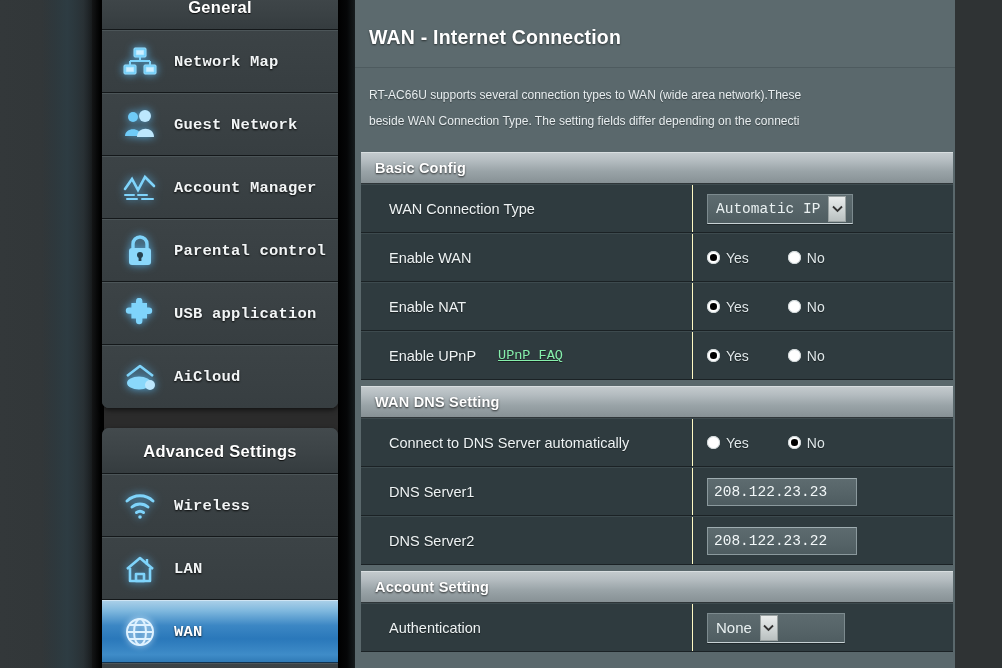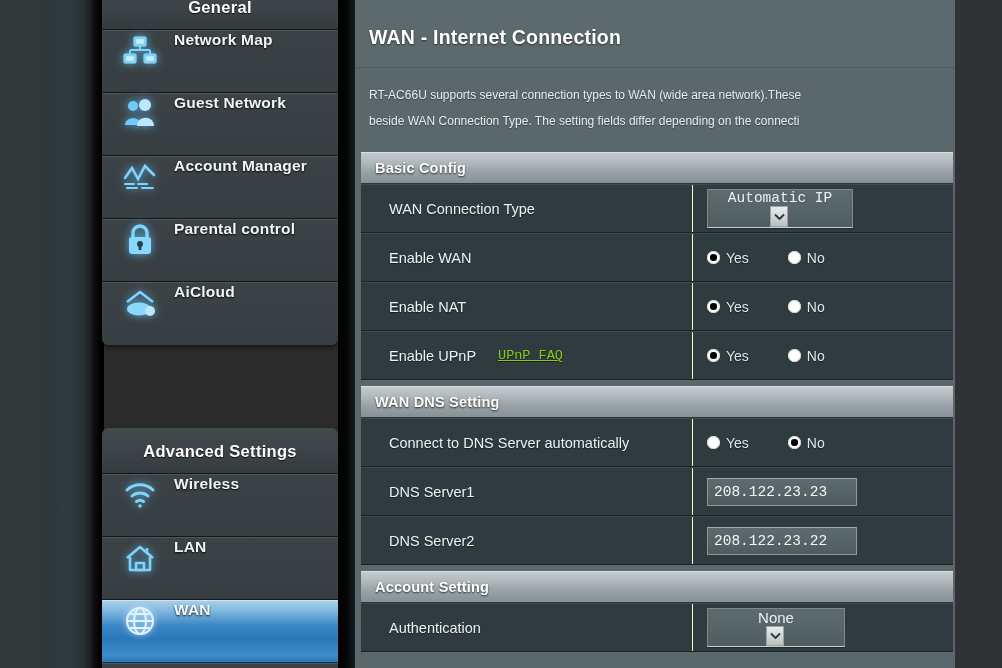--- a/index.html
+++ b/index.html
@@ -48,26 +48,27 @@
     letter-spacing: .3px;
     background: linear-gradient(to bottom, #434a4d 0%, #3c4346 55%, #353c3f 100%);
     border-radius: 7px 7px 0 0;
     border-bottom: 1px solid #14181a;
     text-shadow: 0 1px 1px rgba(0,0,0,.8);
   }
   .menu-item {
     position: relative;
     height: 63px;
     display: flex;
-    align-items: flex-start;
+    align-items: center;
     padding-left: 18px;
     border-top: 1px solid #4c5558;
     border-bottom: 1px solid #14181a;
     background: linear-gradient(to bottom, #3c4346 0%, #373e41 100%);
     cursor: pointer;
+    font-family: Liberation Mono, monospace;
   }
   .menu-item:last-child { border-radius: 0 0 7px 7px; border-bottom: none; }
   .menu-item .m-icon {
     width: 40px; height: 40px;
     flex: 0 0 40px;
     display: flex; align-items: center; justify-content: center;
     margin-right: 14px;
   }
   .menu-item .m-icon svg { display:block; filter: drop-shadow(0 0 4px rgba(90,190,250,.85)); }
   .menu-item .m-label {
@@ -164,21 +165,21 @@
     font-size: 14.5px;
     border-right: 1px solid #fef9c3;
     text-shadow: 0 1px 1px rgba(0,0,0,.5);
   }
   .row .cell-value {
     flex: 1;
     display: flex; align-items: center;
     padding-left: 14px;
   }
   .faq-link {
-    color: #84cc16;
+    color: #86efac;
     text-decoration: underline;
     margin-left: 22px;
     font-family: "Liberation Mono", monospace;
     font-size: 13.5px;
     cursor: pointer;
   }
   
   .radio-group { display: flex; align-items: center; gap: 39px; }
   .radio { display: flex; align-items: center; cursor: pointer; }
   .radio .dot {
@@ -198,29 +199,28 @@
     background: #000;
   }
   .radio .rlabel {
     color: #dfe7e9;
     font-size: 14px;
     text-shadow: 0 1px 1px rgba(0,0,0,.5);
   }
   
   .select {
     position: relative;
-    height: 39px;
+    height: 30px;
     background: linear-gradient(to bottom, #5d6b6f 0%, #566468 55%, #4f5d61 100%);
     border: 1px solid #7c8a8e;
     border-bottom-color: #c7d1d4;
     display: inline-flex;
     align-items: center;
     cursor: pointer;
     box-shadow: 0 1px 0 rgba(0,0,0,.3);
-    flex-direction: column;
   }
   .select .sel-text {
     padding: 0 8px 0 8px;
     color: #eaf1f2;
     font-family: "Liberation Mono", monospace;
     font-size: 14.5px;
     white-space: nowrap;
   }
   .select.sans .sel-text { font-family: "Liberation Sans", sans-serif; font-size: 15px; color:#e9f0f1; }
   .select .sel-arrow {
@@ -316,20 +316,28 @@
           <svg width="30" height="32" viewBox="0 0 30 32">
             <path d="M8 14 L8 9 A7 7 0 0 1 22 9 L22 14" stroke="#7fd4fb" stroke-width="3.4" fill="none"></path>
             <rect x="4" y="13" width="22" height="17" rx="3" fill="#8ad8fb"></rect>
             <circle cx="15" cy="20" r="3" fill="#25414f"></circle>
             <rect x="13.6" y="20" width="2.8" height="6" fill="#25414f"></rect>
           </svg>
         </span>
         <span class="m-label">Parental control</span>
       </div>
 
+      <div class="menu-item">
+        <span class="m-icon">
+          <svg width="32" height="32" viewBox="0 0 32 32">
+            <path d="M12 3 a3.2 3.2 0 0 1 6.4 0 v2 h4.6 v4.6 h2 a3.2 3.2 0 0 1 0 6.4 h-2 v4.6 h-4.6 v2.4 a3.2 3.2 0 0 1 -6.4 0 v-2.4 H7.4 v-4.8 H5 a3.2 3.2 0 0 1 0 -6.4 h2.4 V5 H12 Z" fill="#7fd4fb"></path>
+          </svg>
+        </span>
+        <span class="m-label">USB application</span>
+      </div>
 
       <div class="menu-item">
         <span class="m-icon">
           <svg width="34" height="30" viewBox="0 0 34 30">
             <path d="M4 14 L17 4 L30 14" stroke="#7fd4fb" stroke-width="2.6" fill="none" stroke-linejoin="round"></path>
             <ellipse cx="16" cy="21" rx="12" ry="6.5" fill="#8ad8fb"></ellipse>
             <circle cx="27" cy="23" r="5" fill="#bde7fd"></circle>
           </svg>
         </span>
         <span class="m-label">AiCloud</span>

